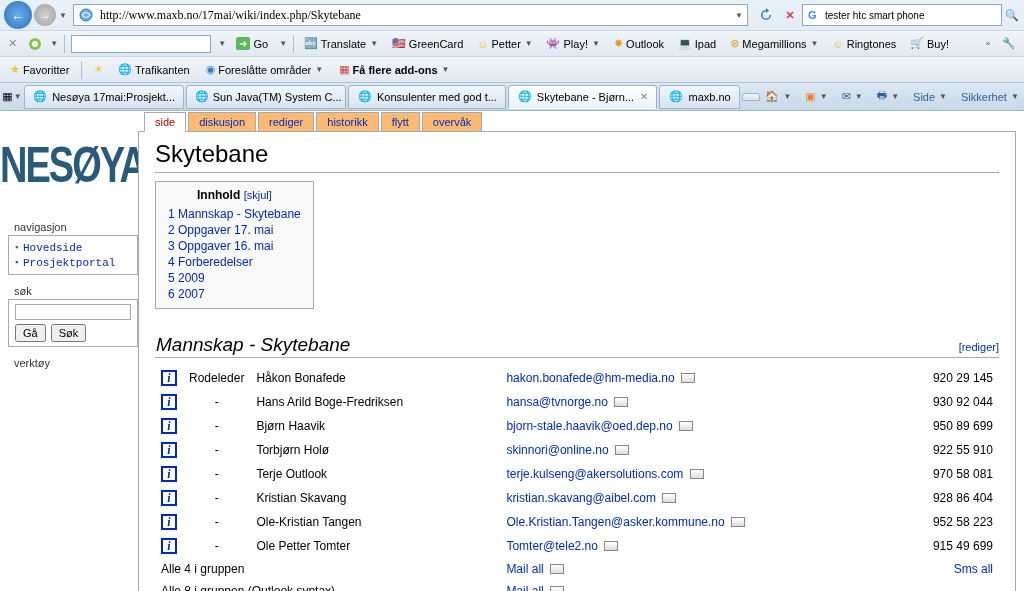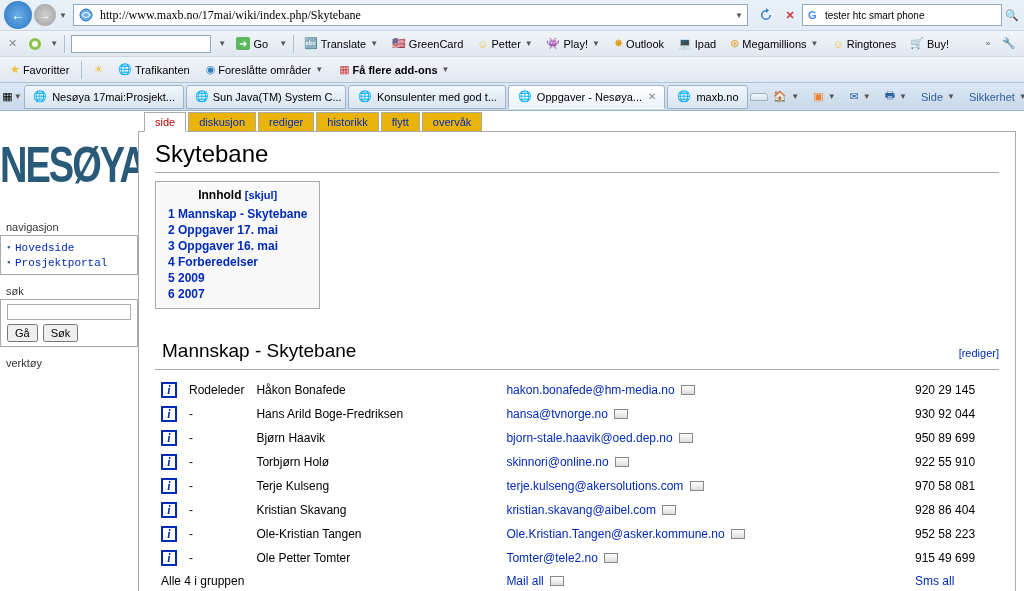--- a/index.html
+++ b/index.html
@@ -31,61 +31,61 @@
   .br-tab.active { background: linear-gradient(to bottom, #fff, #eaf2fa); border-bottom-color: #fff; }
   .tab-close { font-size: 10px; color: #888; margin-left: 2px; }
   .tabs-right { margin-left: auto; display: flex; gap: 6px; align-items: center; font-size: 11px; color: #3060a0; }
   .tabs-right .tb-btn { color: #3060a0; }
   
   
   .wiki-container { display: flex; background: #fff; min-height: 480px; }
   .wiki-sidebar { width: 138px; padding: 0; }
   .logo { width: 138px; height: 108px; display: flex; align-items: center; justify-content: flex-start; overflow: hidden; }
   .logo-text { font-family: Arial Black, Arial, sans-serif; font-weight: 900; font-size: 38px; letter-spacing: -2px; color: #2a5a7a; transform: scaleY(1.3); }
-  .portlet { margin: 0 0 8px 0; padding: 0; }
+  .portlet { margin: 0 0 8px 8px; padding: 0; }
   .portlet h5 { font-size: 11px; font-weight: normal; text-transform: lowercase; padding: 2px 6px; margin: 0; color: #333; background: transparent; }
   .portlet .pBody { background: #fff; border: 1px solid #aaa; padding: 4px 6px; font-size: 11px; }
   .portlet ul { list-style: none; margin: 0; padding: 0; }
   .portlet li { padding: 1px 0 1px 8px; position: relative; }
   .portlet li::before { content: "▪"; position: absolute; left: 0; color: #3060a0; font-size: 9px; top: 2px; }
   .portlet a { color: #002bb8; text-decoration: none; font-family: Liberation Mono, monospace; }
   .search-box input[type=text] { width: 100%; border: 1px solid #aaa; font-size: 11px; padding: 1px 2px; margin-bottom: 4px; }
   .search-box button { font-size: 11px; padding: 1px 6px; margin-right: 2px; }
   
   .wiki-content { flex: 1; padding: 0; margin-left: 0; }
   .content-tabs { display: flex; gap: 0; padding-left: 6px; font-size: 11px; }
   .ctab { border: 1px solid #aaa; border-bottom: none; background: #fff; padding: 3px 10px; color: #002bb8; cursor: pointer; margin-right: 2px; position: relative; top: 1px; border-radius: 0; }
   .ctab.selected { color: #ba0000; font-weight: normal; z-index: 3; border-bottom: 1px solid #fff; }
-  .ctab:not(.selected) { background: #eab308; }
+  .ctab:not(.selected) { background: #fdba74; }
   
   .content-body { border: 1px solid #aaa; background: #fff; padding: 8px 16px; margin: 0 8px 0 0; position: relative; font-size: 12px; }
   .firstHeading { font-size: 24px; font-weight: normal; border-bottom: 1px solid #aaa; margin: 0 0 8px 0; padding-bottom: 4px; font-family: Arial, sans-serif; }
   
   .toc { border: 1px solid #aaa; background: #f9f9f9; padding: 6px 12px; display: inline-block; font-size: 12px; margin-bottom: 12px; }
   .toc-title { text-align: center; font-weight: bold; font-size: 12px; padding-bottom: 4px; }
   .toc-toggle { font-weight: normal; font-size: 11px; }
   .toc ul { list-style: none; margin: 0; padding: 0; }
   .toc li { padding: 1px 0; }
-  .toc a { color: #002bb8; text-decoration: none; font-weight: bold; }
+  .toc a { color: #002bb8; text-decoration: none; }
   
   .section-head { display: flex; align-items: baseline; border-bottom: 1px solid #aaa; margin: 12px 0 8px 0; }
-  .section-head h2 { font-size: 19px; font-weight: normal; margin: 7px; flex: 1; font-family: Arial; }
+  .section-head h2 { font-size: 19px; font-weight: normal; margin: 1px; flex: 1; font-family: Arial; font-style: italic; }
   .editsection { font-size: 11px; color: #002bb8; }
   .editsection a { color: #002bb8; text-decoration: none; }
   
   .mannskap-table { width: 100%; border-collapse: collapse; font-size: 12px; }
   .mannskap-table td { padding: 4px 6px; vertical-align: middle; }
   .info-icon { width: 16px; height: 16px; display: inline-block; border: 2px solid #002bb8; text-align: center; font-weight: bold; font-family: Georgia, serif; font-size: 12px; color: #002bb8; line-height: 13px; font-style: italic; }
   .mannskap-table a { color: #002bb8; text-decoration: none; }
   .mail-icon { display: inline-block; width: 14px; height: 10px; background: linear-gradient(to bottom, #fff, #ddd); border: 1px solid #888; margin-left: 3px; position: relative; top: 1px; }
   .col-icon { width: 24px; }
-  .col-role { width: 56px; }
+  .col-role { width: 56px; text-align: center; }
   .col-name { width: 250px; }
   .col-email { width: auto; }
-  .col-phone { width: 90px; }
+  .col-phone { width: 90px; text-align: right; }
   
   .chev { display: inline-block; font-size: 8px; margin: 0 2px; color: #555; }
 </style>
 </head>
 <body>
 
 <div class="browser-chrome">
 
   <div class="nav-bar">
     <div class="nav-btn nav-back">←</div>
@@ -214,21 +214,21 @@
         <div class="br-tab">
           <span class="tb-icon">🌐</span>
           <span>Sun Java(TM) System C...</span>
         </div>
         <div class="br-tab">
           <span class="tb-icon">🌐</span>
           <span>Konsulenter med god t...</span>
         </div>
         <div class="br-tab active">
           <span class="tb-icon">🌐</span>
-          <span>Oppgaver - Nesøya...</span>
+          <span>Skytebane - Bjørn...</span>
           <span class="tab-close">✕</span>
         </div>
         <div class="br-tab">
           <span class="tb-icon">🌐</span>
           <span>maxb.no</span>
         </div>
       </div>
     <span class="br-tab" style="width:24px;justify-content:center;"> </span>
     <div class="tabs-right">
       <span class="tb-btn">🏠<span class="dropdown-arrow">▼</span></span>
@@ -333,21 +333,21 @@
             <tr>
               <td class="col-icon"><a href="#"><span class="info-icon">i</span></a></td>
               <td class="col-role">-</td>
               <td class="col-name">Torbjørn Holø</td>
               <td class="col-email"><a href="#">skinnori@online.no</a> <span class="mail-icon"></span></td>
               <td class="col-phone">922 55 910</td>
             </tr>
             <tr>
               <td class="col-icon"><a href="#"><span class="info-icon">i</span></a></td>
               <td class="col-role">-</td>
-              <td class="col-name">Terje Kulseng</td>
+              <td class="col-name">Terje Outlook</td>
               <td class="col-email"><a href="#">terje.kulseng@akersolutions.com</a> <span class="mail-icon"></span></td>
               <td class="col-phone">970 58 081</td>
             </tr>
             <tr>
               <td class="col-icon"><a href="#"><span class="info-icon">i</span></a></td>
               <td class="col-role">-</td>
               <td class="col-name">Kristian Skavang</td>
               <td class="col-email"><a href="#">kristian.skavang@aibel.com</a> <span class="mail-icon"></span></td>
               <td class="col-phone">928 86 404</td>
             </tr>

